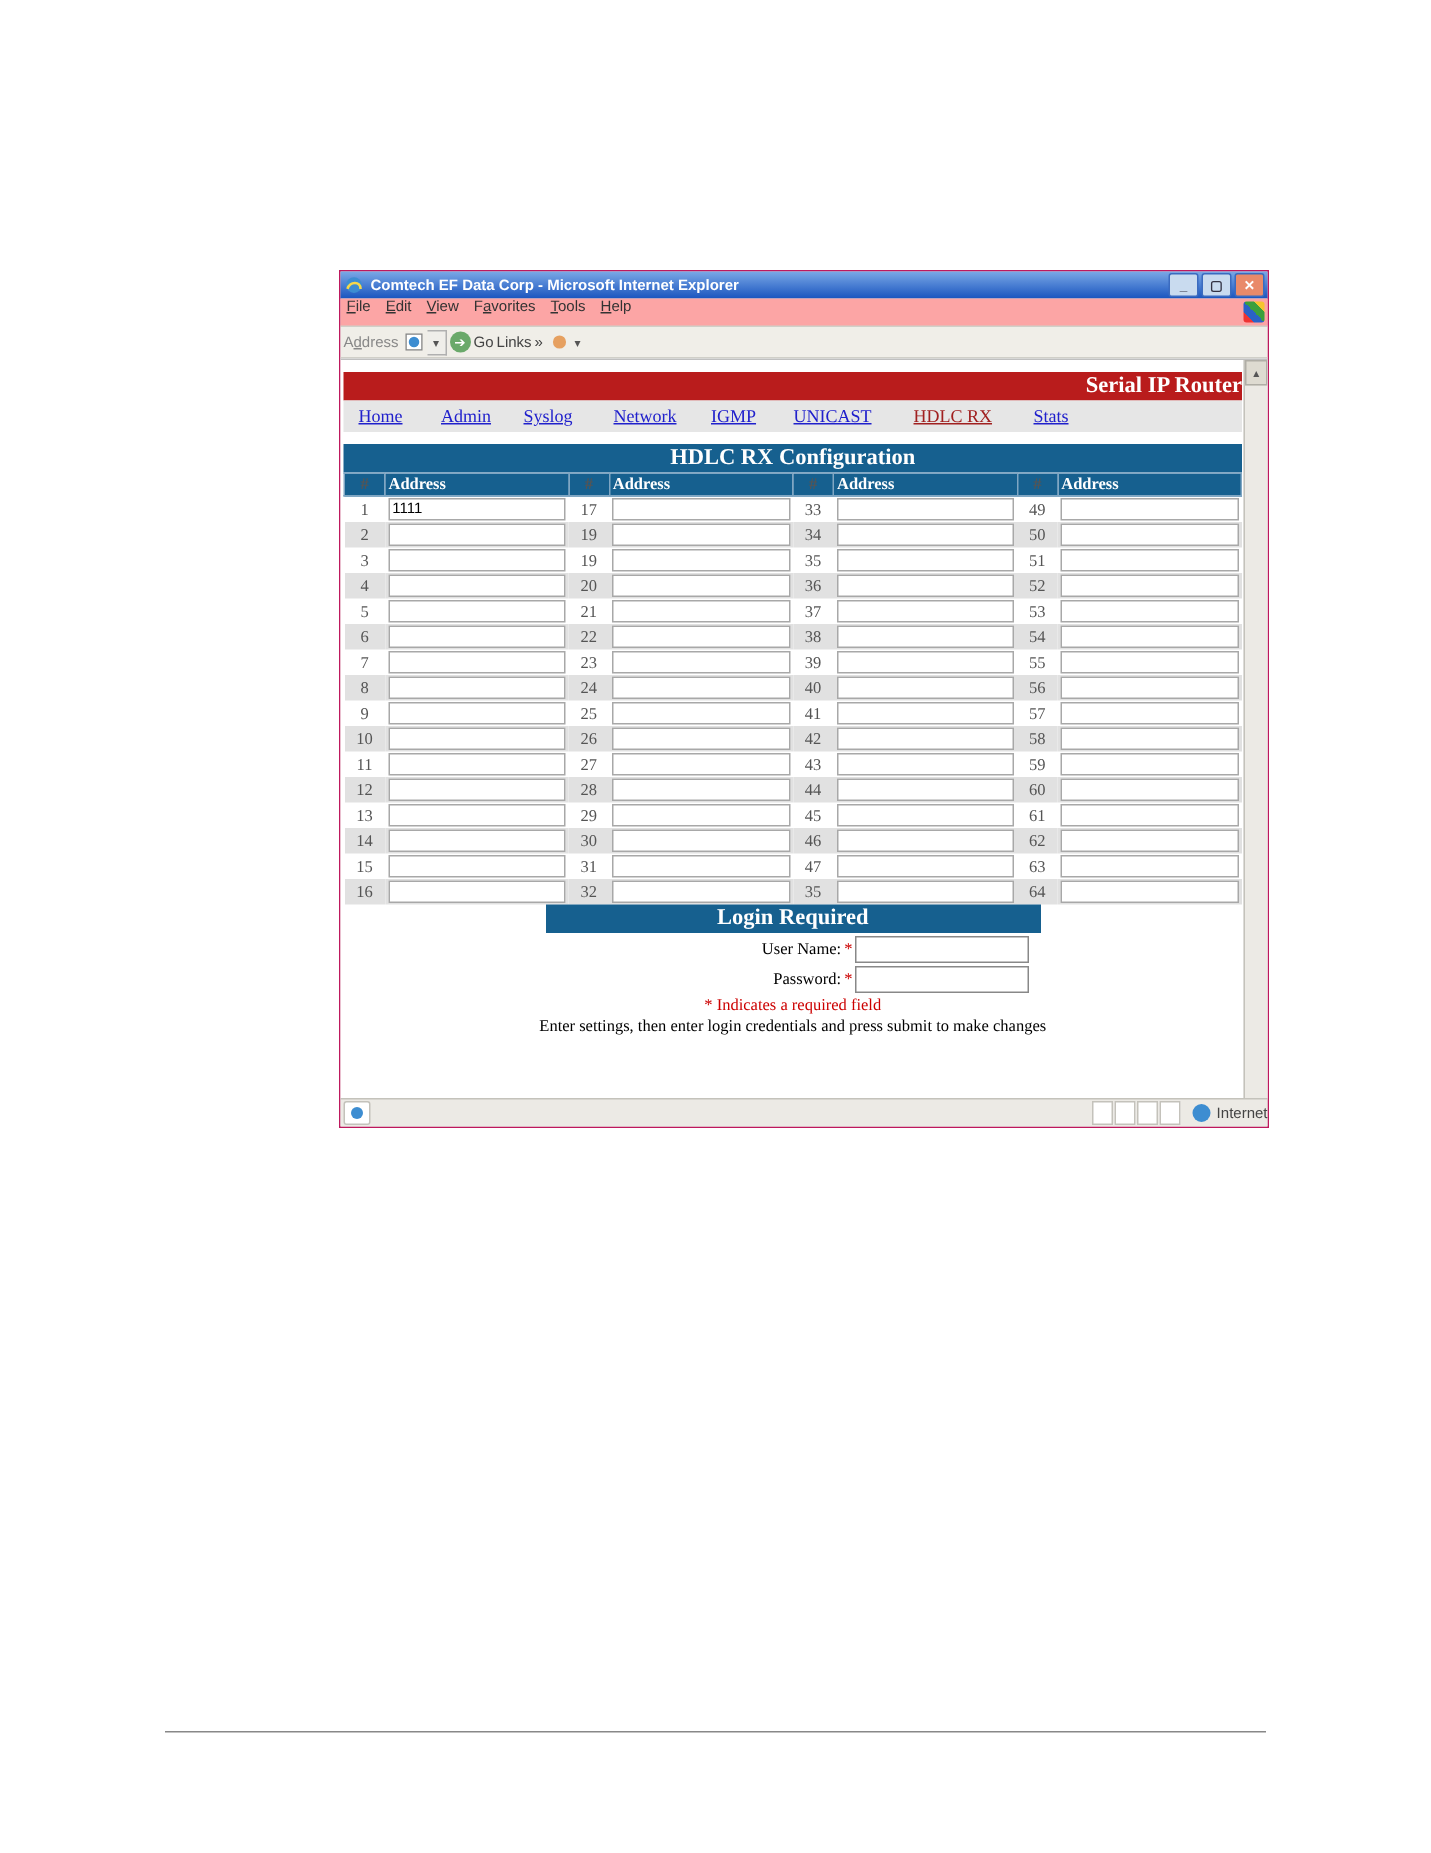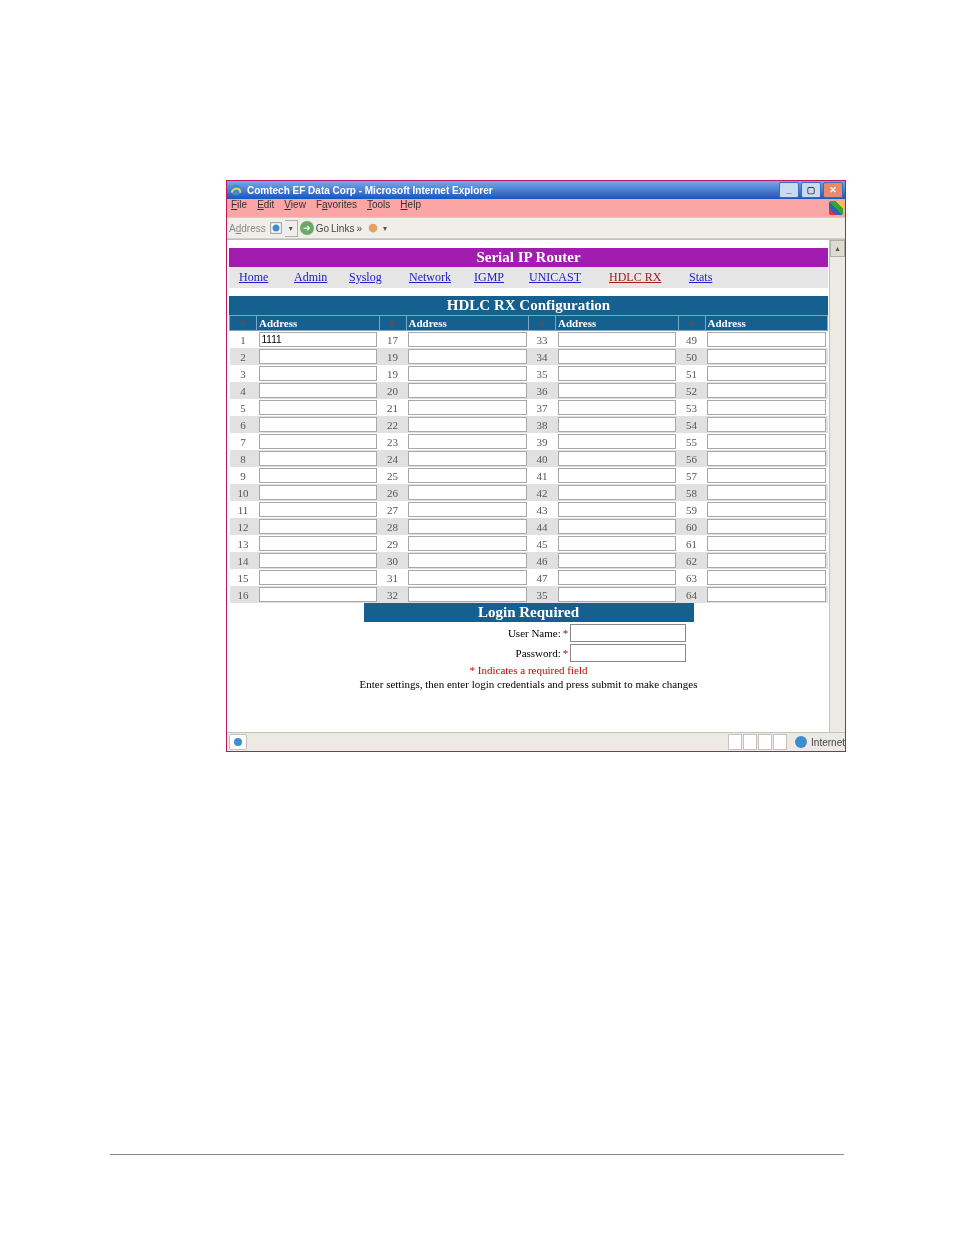--- a/index.html
+++ b/index.html
@@ -20,21 +20,21 @@
   .addrbar .ieicon{width:14px;height:14px;margin-right:2px}
   .addrbar .urlfield{flex:1;height:15px;border:1px solid #b0b0b0;background:#fff;padding:0 3px;line-height:15px;color:#333;font-size:10px}
   .addrbar .dd{width:12px;height:15px;border:1px solid #b0b0b0;border-left:none;background:#efeeea;color:#555;font-size:8px;display:flex;align-items:center;justify-content:center}
   .addrbar .go{width:14px;height:14px;margin-left:2px;border-radius:7px;background:#6aa96a;color:#fff;font-size:9px;display:flex;align-items:center;justify-content:center}
   .addrbar .gotxt,.addrbar .links{margin-left:2px;color:#444}
   .content{background:#fff;height:492px;overflow:hidden;position:relative;border-top:1px solid #bfbfbf}
   .scroll{position:absolute;right:0;top:0;bottom:0;width:15px;background:#eceae5;border-left:1px solid #c4c2bb}
   .scroll .arr{height:15px;background:#dedbd1;border:1px solid #b0aea6;font-size:8px;color:#555;display:flex;align-items:center;justify-content:center}
   .inner{margin-right:15px;padding:4px 2px;font-size:12px}
   .banner{margin-top:4px}
-  .banner-title{background:#a21caf;color:#fff;text-align:center;font-family:'Times New Roman',serif;font-weight:bold;font-size:15px;padding:1px 0}
+  .banner-title{background:#b91c1c;color:#fff;text-align:right;font-family:'Times New Roman',serif;font-weight:bold;font-size:15px;padding:1px 0}
   .navrow{background:#e6e6e6;padding:3px 0 3px 10px;font-size:12px}
   .navrow a{color:#2020cc;text-decoration:underline;font-family:'Times New Roman',serif;display:inline-block}
   .navrow a.active{color:#a02020}
   .section-title{background:#16608f;color:#fff;text-align:center;font-family:'Times New Roman',serif;font-weight:bold;font-size:15px;padding:1px 0;margin-top:8px}
   table.rx{border-collapse:collapse;width:100%;font-size:11px;font-family:'Times New Roman',serif}
   table.rx thead th{background:#16608f;color:#fff;text-align:left;font-weight:bold;font-size:11px;padding:1px 2px;border:1px solid #7fa6c3}
   table.rx tbody td{padding:0 2px;height:17px}
   table.rx tbody tr.even td{background:#e1e1e1}
   table.rx .numcol{width:22px;text-align:center;color:#555}
   table.rx input{width:95%;height:13px;border:1px solid #a8a8a8;background:#fff;font-size:10px;padding:0 2px;font-family:Arial,sans-serif}

